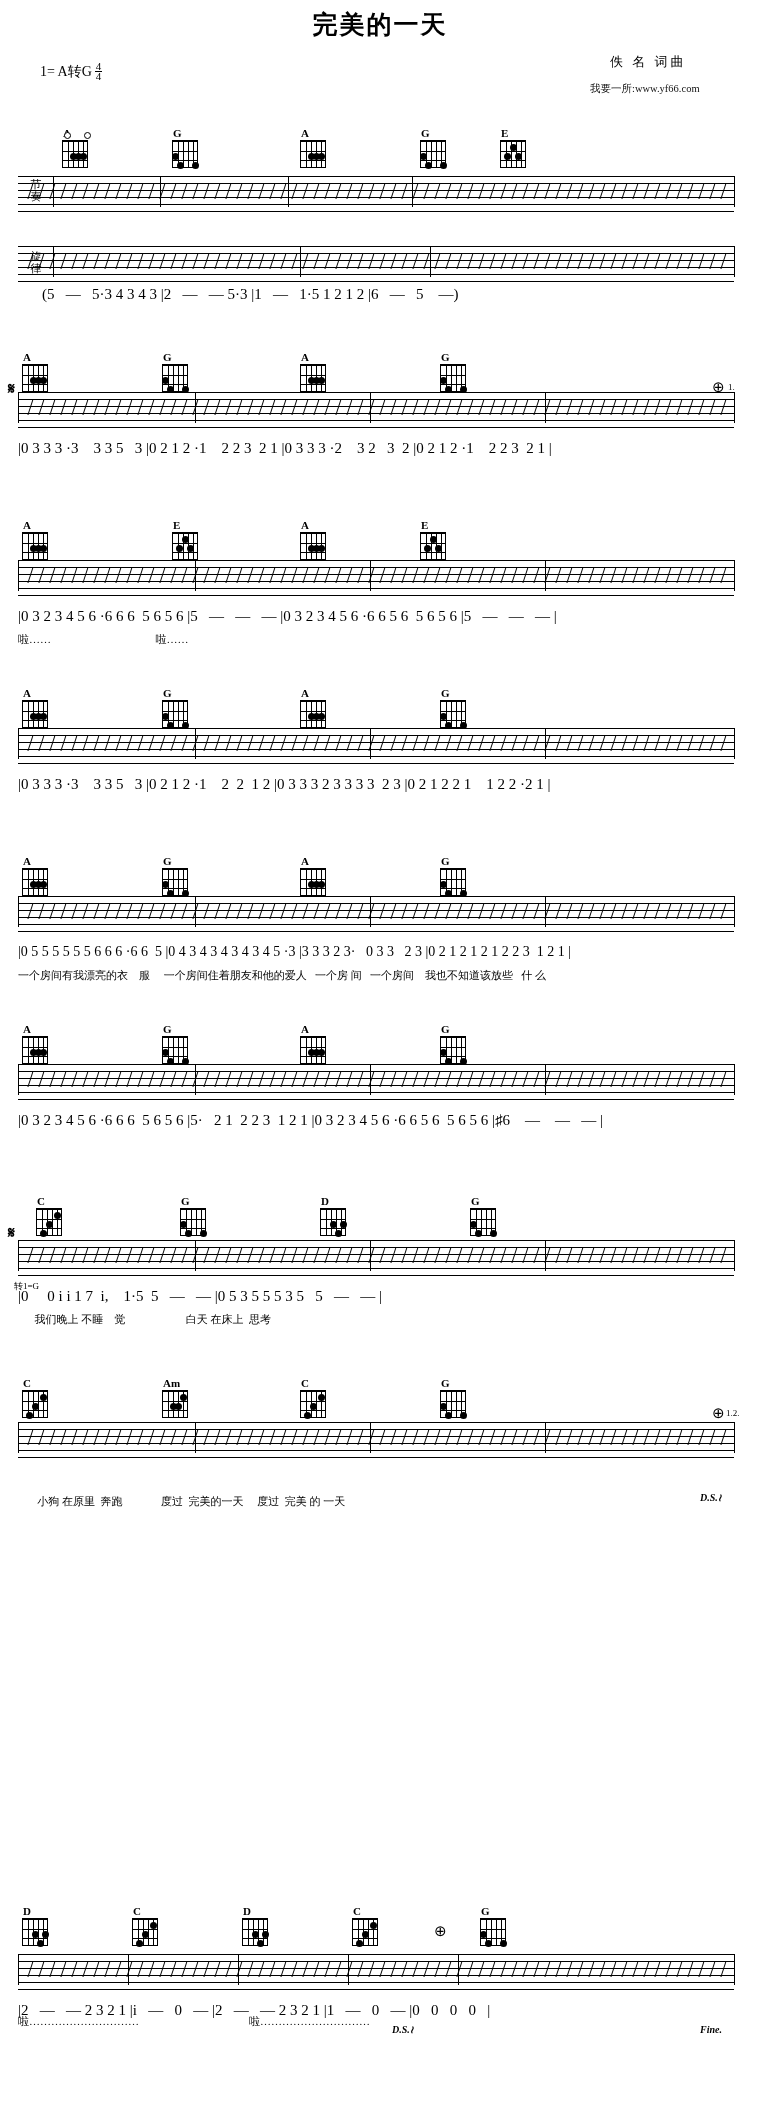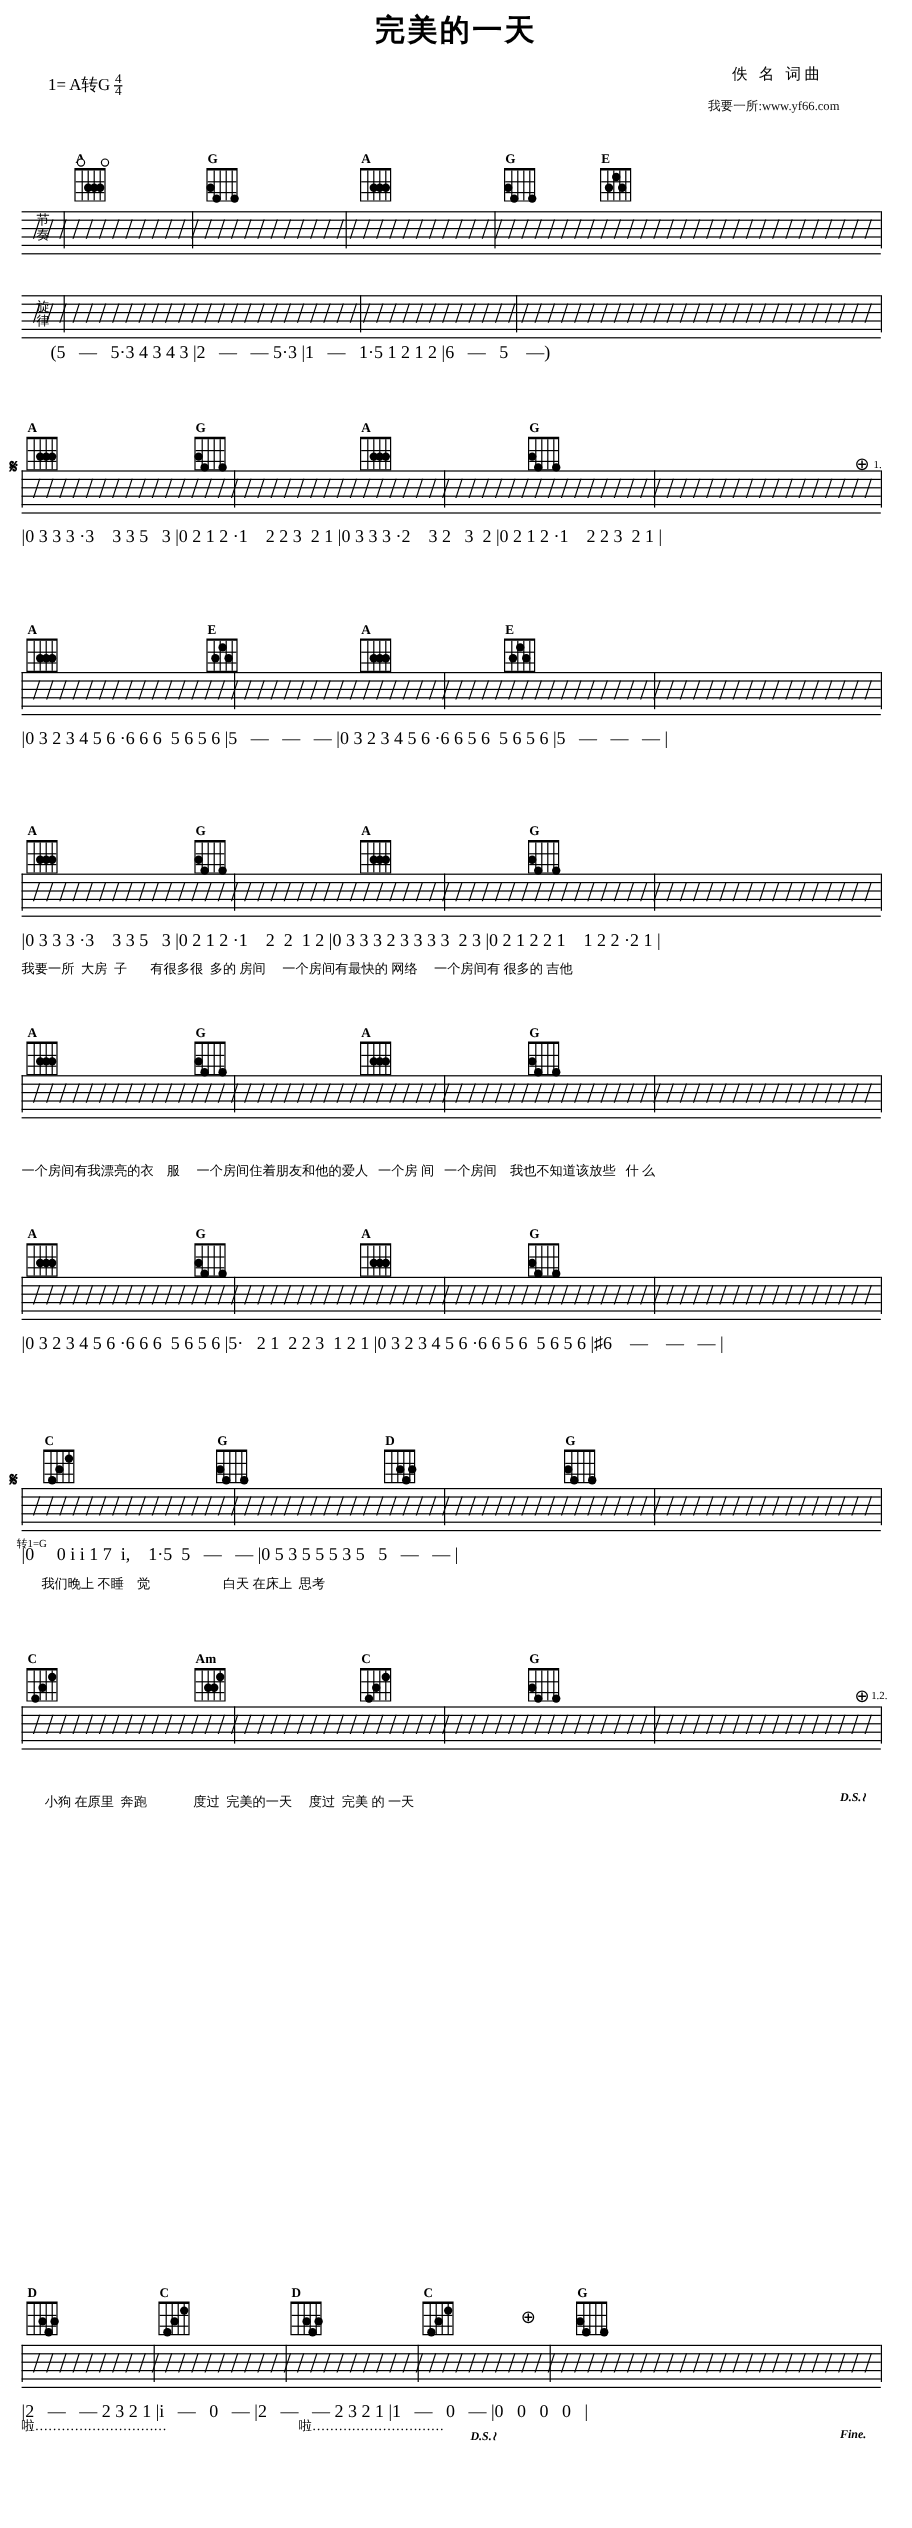--- a/index.html
+++ b/index.html
@@ -501,20 +501,21 @@
         <i></i>
         <i></i>
       </div>
     <div class="barline" style="left:18px;top:40px;height:31px;"></div>
     <div class="barline" style="left:734px;top:40px;height:31px;"></div>
     <div class="barline" style="left:195px;top:40px;height:31px;"></div>
     <div class="barline" style="left:370px;top:40px;height:31px;"></div>
     <div class="barline" style="left:545px;top:40px;height:31px;"></div>
 
     <div class="numrow" style="top:88px;">|0 3 2 3 4 5 6 ·6 6 6  5 6 5 6 |5   —   —   — |0 3 2 3 4 5 6 ·6 6 5 6  5 6 5 6 |5   —   —   — |</div>
+    <div class="lyr" style="top:112px;">啦……                                      啦……</div>
   <span class="slash" style="left: 30px; top: 47px; transform: skewX(-18deg); border-left: 1.4px solid rgb(0, 0, 0); height: 16px; width: 0px;"></span>
       <span class="slash" style="left: 41px; top: 47px; transform: skewX(-18deg); border-left: 1.4px solid rgb(0, 0, 0); height: 16px; width: 0px;"></span>
       <span class="slash" style="left: 52px; top: 47px; transform: skewX(-18deg); border-left: 1.4px solid rgb(0, 0, 0); height: 16px; width: 0px;"></span>
       <span class="slash" style="left: 63px; top: 47px; transform: skewX(-18deg); border-left: 1.4px solid rgb(0, 0, 0); height: 16px; width: 0px;"></span>
       <span class="slash" style="left: 74px; top: 47px; transform: skewX(-18deg); border-left: 1.4px solid rgb(0, 0, 0); height: 16px; width: 0px;"></span>
       <span class="slash" style="left: 85px; top: 47px; transform: skewX(-18deg); border-left: 1.4px solid rgb(0, 0, 0); height: 16px; width: 0px;"></span>
       <span class="slash" style="left: 96px; top: 47px; transform: skewX(-18deg); border-left: 1.4px solid rgb(0, 0, 0); height: 16px; width: 0px;"></span>
       <span class="slash" style="left: 107px; top: 47px; transform: skewX(-18deg); border-left: 1.4px solid rgb(0, 0, 0); height: 16px; width: 0px;"></span>
       <span class="slash" style="left: 118px; top: 47px; transform: skewX(-18deg); border-left: 1.4px solid rgb(0, 0, 0); height: 16px; width: 0px;"></span>
       <span class="slash" style="left: 129px; top: 47px; transform: skewX(-18deg); border-left: 1.4px solid rgb(0, 0, 0); height: 16px; width: 0px;"></span>
@@ -640,21 +641,20 @@
         <i></i>
         <i></i>
       </div>
     <div class="barline" style="left:18px;top:40px;height:31px;"></div>
     <div class="barline" style="left:734px;top:40px;height:31px;"></div>
     <div class="barline" style="left:195px;top:40px;height:31px;"></div>
     <div class="barline" style="left:370px;top:40px;height:31px;"></div>
     <div class="barline" style="left:545px;top:40px;height:31px;"></div>
 
     <div class="numrow" style="top:88px;">|0 3 3 3 ·3    3 3 5   3 |0 2 1 2 ·1    2  2  1 2 |0 3 3 3 2 3 3 3 3  2 3 |0 2 1 2 2 1    1 2 2 ·2 1 |</div>
-    <div class="lyr" style="top:112px;">我要一所  大房  子       有很多很  多的 房间     一个房间有最快的 网络     一个房间有 很多的 吉他</div>
   <span class="slash" style="left: 30px; top: 47px; transform: skewX(-18deg); border-left: 1.4px solid rgb(0, 0, 0); height: 16px; width: 0px;"></span>
       <span class="slash" style="left: 41px; top: 47px; transform: skewX(-18deg); border-left: 1.4px solid rgb(0, 0, 0); height: 16px; width: 0px;"></span>
       <span class="slash" style="left: 52px; top: 47px; transform: skewX(-18deg); border-left: 1.4px solid rgb(0, 0, 0); height: 16px; width: 0px;"></span>
       <span class="slash" style="left: 63px; top: 47px; transform: skewX(-18deg); border-left: 1.4px solid rgb(0, 0, 0); height: 16px; width: 0px;"></span>
       <span class="slash" style="left: 74px; top: 47px; transform: skewX(-18deg); border-left: 1.4px solid rgb(0, 0, 0); height: 16px; width: 0px;"></span>
       <span class="slash" style="left: 85px; top: 47px; transform: skewX(-18deg); border-left: 1.4px solid rgb(0, 0, 0); height: 16px; width: 0px;"></span>
       <span class="slash" style="left: 96px; top: 47px; transform: skewX(-18deg); border-left: 1.4px solid rgb(0, 0, 0); height: 16px; width: 0px;"></span>
       <span class="slash" style="left: 107px; top: 47px; transform: skewX(-18deg); border-left: 1.4px solid rgb(0, 0, 0); height: 16px; width: 0px;"></span>
       <span class="slash" style="left: 118px; top: 47px; transform: skewX(-18deg); border-left: 1.4px solid rgb(0, 0, 0); height: 16px; width: 0px;"></span>
       <span class="slash" style="left: 129px; top: 47px; transform: skewX(-18deg); border-left: 1.4px solid rgb(0, 0, 0); height: 16px; width: 0px;"></span>
@@ -779,20 +779,21 @@
         <i></i>
         <i></i>
         <i></i>
       </div>
     <div class="barline" style="left:18px;top:40px;height:31px;"></div>
     <div class="barline" style="left:734px;top:40px;height:31px;"></div>
     <div class="barline" style="left:195px;top:40px;height:31px;"></div>
     <div class="barline" style="left:370px;top:40px;height:31px;"></div>
     <div class="barline" style="left:545px;top:40px;height:31px;"></div>
 
+    <div class="numrow" style="top:88px;font-size:14px;">|0 5 5 5 5 5 5 6 6 6 ·6 6  5 |0 4 3 4 3 4 3 4 3 4 5 ·3 |3 3 3 2 3·   0 3 3   2 3 |0 2 1 2 1 2 1 2 2 3  1 2 1 |</div>
     <div class="lyr" style="top:112px;">一个房间有我漂亮的衣    服     一个房间住着朋友和他的爱人   一个房 间   一个房间    我也不知道该放些   什 么</div>
   <span class="slash" style="left: 30px; top: 47px; transform: skewX(-18deg); border-left: 1.4px solid rgb(0, 0, 0); height: 16px; width: 0px;"></span>
       <span class="slash" style="left: 41px; top: 47px; transform: skewX(-18deg); border-left: 1.4px solid rgb(0, 0, 0); height: 16px; width: 0px;"></span>
       <span class="slash" style="left: 52px; top: 47px; transform: skewX(-18deg); border-left: 1.4px solid rgb(0, 0, 0); height: 16px; width: 0px;"></span>
       <span class="slash" style="left: 63px; top: 47px; transform: skewX(-18deg); border-left: 1.4px solid rgb(0, 0, 0); height: 16px; width: 0px;"></span>
       <span class="slash" style="left: 74px; top: 47px; transform: skewX(-18deg); border-left: 1.4px solid rgb(0, 0, 0); height: 16px; width: 0px;"></span>
       <span class="slash" style="left: 85px; top: 47px; transform: skewX(-18deg); border-left: 1.4px solid rgb(0, 0, 0); height: 16px; width: 0px;"></span>
       <span class="slash" style="left: 96px; top: 47px; transform: skewX(-18deg); border-left: 1.4px solid rgb(0, 0, 0); height: 16px; width: 0px;"></span>
       <span class="slash" style="left: 107px; top: 47px; transform: skewX(-18deg); border-left: 1.4px solid rgb(0, 0, 0); height: 16px; width: 0px;"></span>
       <span class="slash" style="left: 118px; top: 47px; transform: skewX(-18deg); border-left: 1.4px solid rgb(0, 0, 0); height: 16px; width: 0px;"></span>

